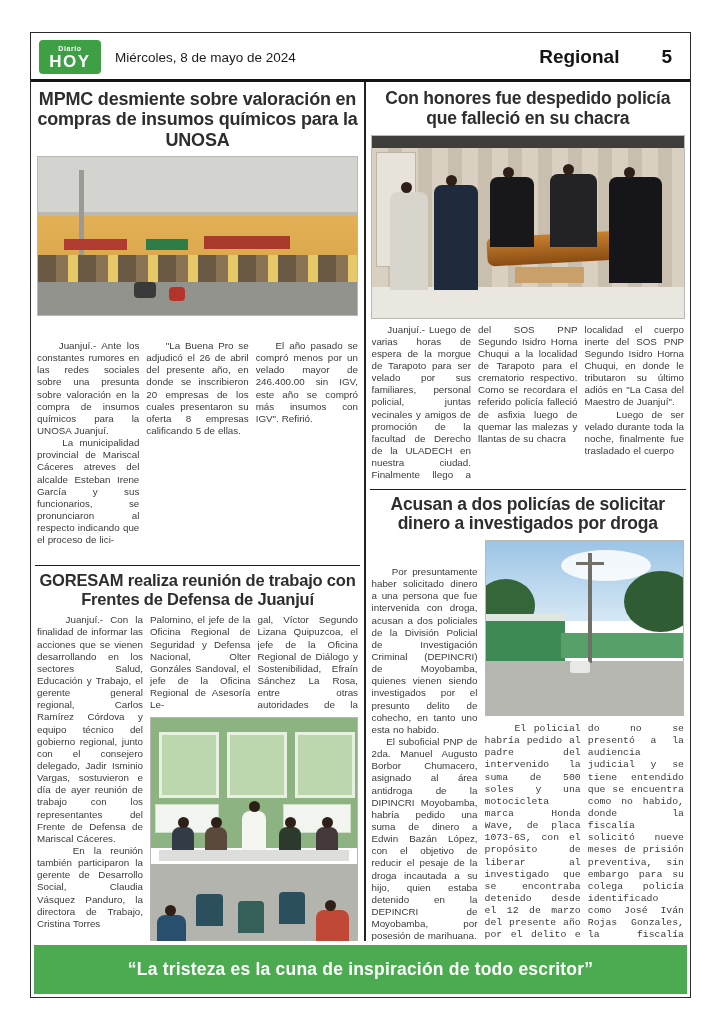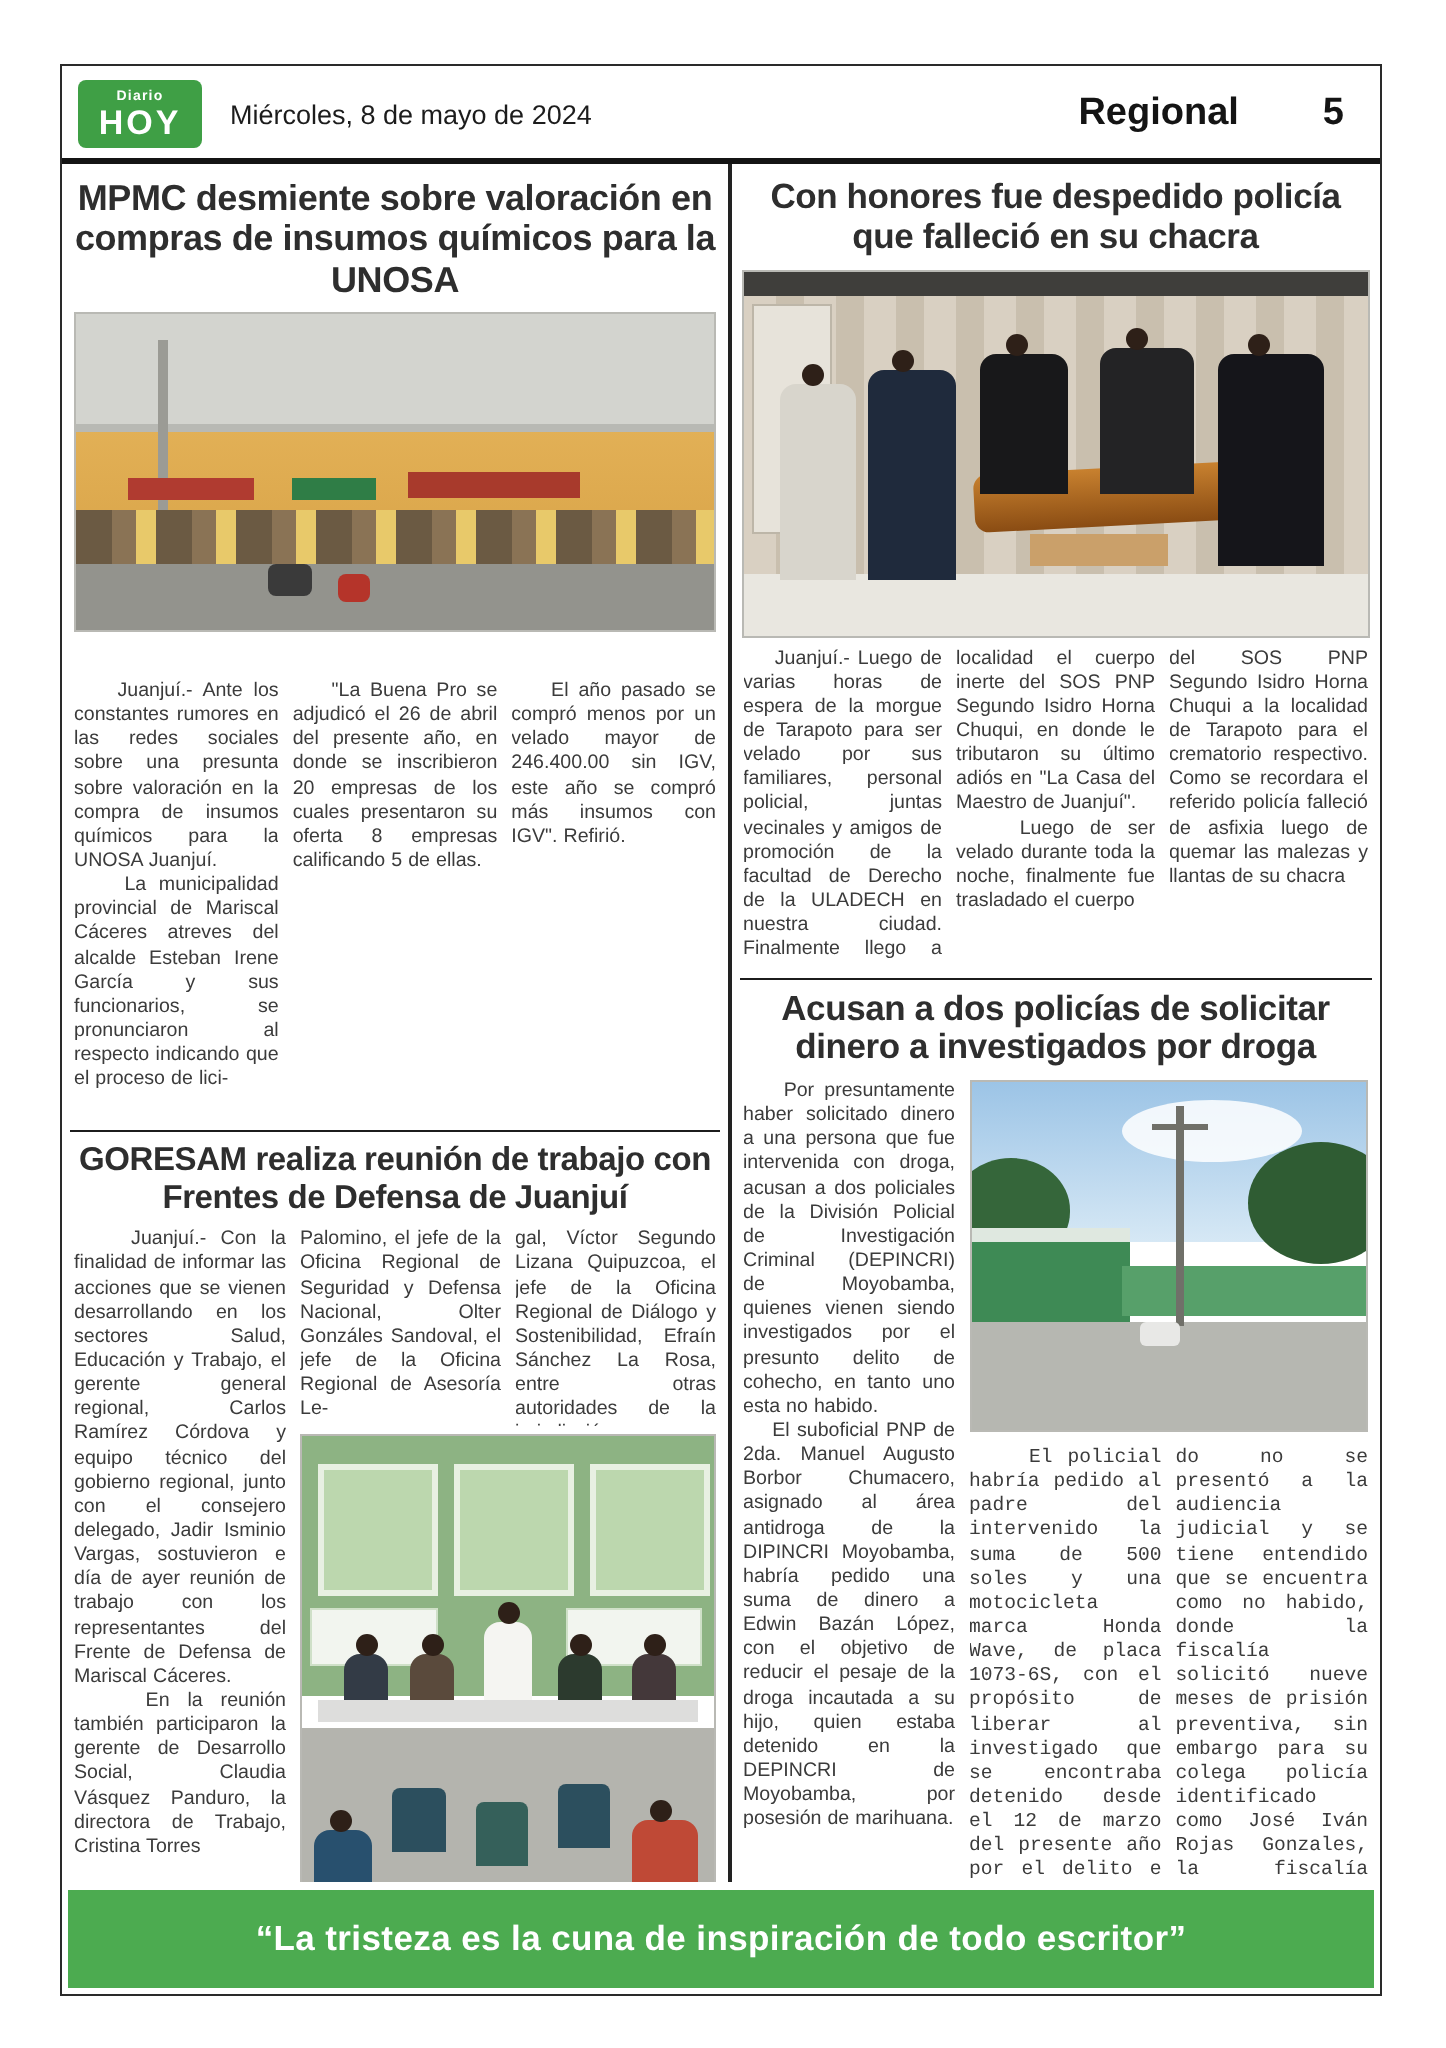--- a/index.html
+++ b/index.html
@@ -37,21 +37,21 @@
   .a4body{display:flex;gap:7px;margin:2px 2px 0;height:336px;overflow:hidden;}
   .a4c1{width:106px;flex:none;overflow:hidden;}
   .a4right{flex:1;display:flex;flex-direction:column;min-width:0;}
   .a4top{display:flex;gap:7px;height:99px;overflow:hidden;}
   .photo3{flex:1;margin-top:4px;}
   
   .photo2{height:184px;margin:0 1px;}
   .a2cols{height:158px;margin-top:5px;}
   
   .a3body{display:flex;gap:7px;margin:2px 2px 0;height:408px;overflow:hidden;}
-  .a3c1{width:106px;flex:none;overflow:hidden;}
+  .a3c1{width:106px;flex:none;overflow:hidden;margin-top:26px;}
   .a3right{flex:1;display:flex;flex-direction:column;min-width:0;font-family:Liberation Mono, monospace;}
   .photo4{height:176px;flex:none;}
   .a3bot{display:flex;gap:7px;flex:1;margin-top:7px;overflow:hidden;}
   
   .banner{height:49px;margin:4px 3px 3px;background:var(--green_banner,#4cab50);color:#fff;display:flex;align-items:center;justify-content:center;font-size:17.5px;font-weight:bold;flex:none;letter-spacing:.2px;}
   
   .sil{border-radius:8px 8px 0 0;}
   .sil::before{content:'';position:absolute;top:-10px;left:28%;width:11px;height:11px;border-radius:50%;background:#2e2018;}
 </style>
 </head>
@@ -165,25 +165,25 @@
           <div class="sil" style="left:20%;top:27%;width:14%;height:58%;background:#1f2a3c;"></div>
           <div class="sil" style="left:38%;top:23%;width:14%;height:38%;background:#18181a;"></div>
           <div class="sil" style="left:57%;top:21%;width:15%;height:40%;background:#232325;"></div>
           <div class="sil" style="left:76%;top:23%;width:17%;height:58%;background:#15151a;"></div>
         </div>
         <div class="cols a2cols">
           <div class="col">
               <p>    Juanjuí.- Luego de varias horas de espera de la morgue de Tarapoto para ser velado por sus familiares, personal policial, juntas vecinales y amigos de promoción de la facultad de Derecho de la ULADECH en nuestra ciudad. Finalmente llego a nuestra</p>
             </div>
           <div class="col">
+              <p>del SOS PNP Segundo Isidro Horna Chuqui a la localidad de Tarapoto para el crematorio respectivo. Como se recordara el referido policía falleció de asfixia luego de quemar las malezas y llantas de su chacra</p>
+            </div>
+          <div class="col">
               <p>localidad el cuerpo inerte del SOS PNP Segundo Isidro Horna Chuqui, en donde le tributaron su último adiós en "La Casa del Maestro de Juanjuí".</p>
               <p>    Luego de ser velado durante toda la noche, finalmente fue trasladado el cuerpo</p>
-            </div>
-          <div class="col">
-              <p>del SOS PNP Segundo Isidro Horna Chuqui a la localidad de Tarapoto para el crematorio respectivo. Como se recordara el referido policía falleció de asfixia luego de quemar las malezas y llantas de su chacra</p>
             </div>
         </div>
       </article>
 
       <div class="hdiv"></div>
 
       <article>
         <h2>Acusan a dos policías de solicitar dinero a investigados por droga</h2>
         <div class="a3body">
           <div class="col a3c1">

